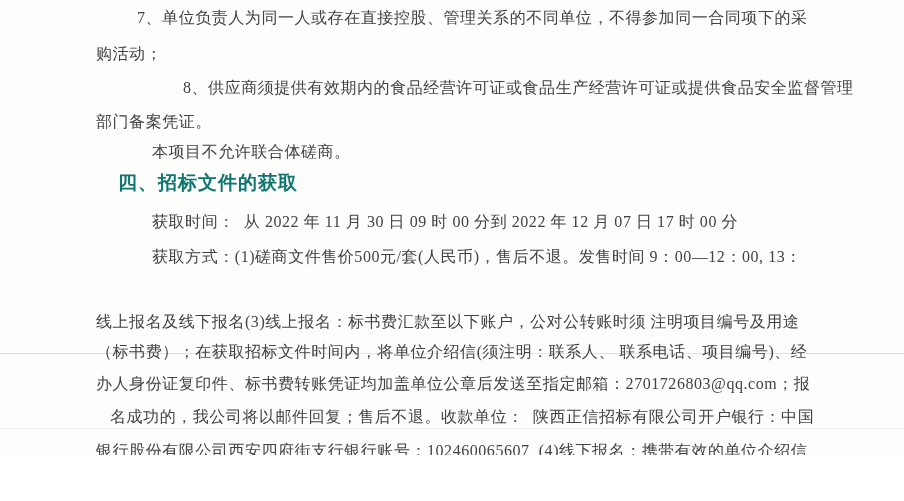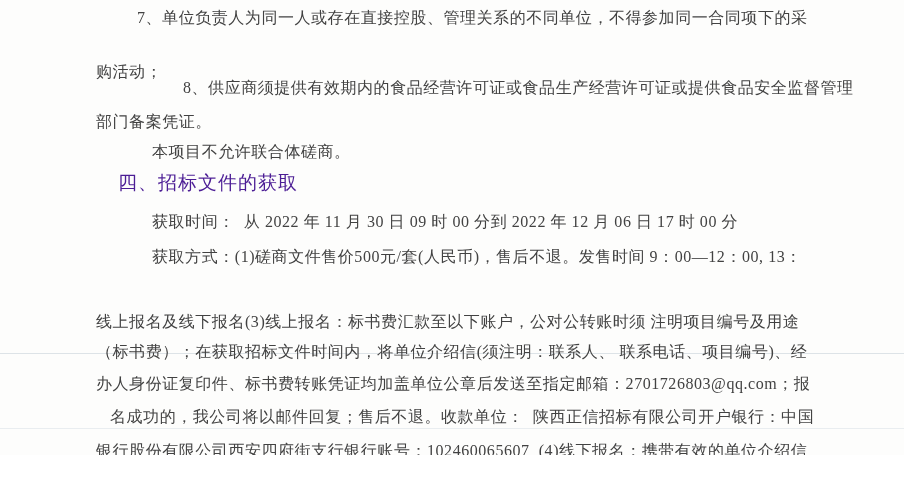--- a/index.html
+++ b/index.html
@@ -30,42 +30,42 @@
   
   .ind-list { left: 137px; }   
   .ind      { left: 152px; }   
 
   .heading {
     position: absolute;
     left: 118px;
     height: 26px;
     line-height: 26px;
     font-size: 19px;
-    font-weight: normal;
+    font-weight: bold;
     letter-spacing: 1px;
-    color: #4c1d95;
+    color: #0f766e;
     font-family: "Liberation Sans", "DejaVu Sans", sans-serif;
     white-space: pre;
     z-index: 2;
   }
 
   
   .artifact-line {
     position: absolute;
     left: 0;
     width: 904px;
     height: 1px;
     z-index: 1;
   }
   .a1 { top: 353px; background: #dde3e7; }
   .a2 { top: 428px; background: #e9edf0; }
 
   
   .l0  { top: 7px; }
-  .l1  { top: 61px; }
+  .l1  { top: 43px; }
   .l2  { top: 77px; margin-left: 46px; }
   .l3  { top: 111px; }
   .l4  { top: 141px; }
   .hd  { top: 170px; }
   .l5  { top: 211px; }
   .l6  { top: 246px; }
   .l7  { top: 280px; }
   .l8  { top: 311px; }
   .l9  { top: 341px; }
   .l10 { top: 373px; }
@@ -82,21 +82,21 @@
   <div class="artifact-line a2"></div>
 
   <div class="line l0 ind-list">7、单位负责人为同一人或存在直接控股、管理关系的不同单位，不得参加同一合同项下的采</div>
   <div class="line l1">购活动；</div>
   <div class="line l2 ind-list">8、供应商须提供有效期内的食品经营许可证或食品生产经营许可证或提供食品安全监督管理</div>
   <div class="line l3">部门备案凭证。</div>
   <div class="line l4 ind">本项目不允许联合体磋商。</div>
 
   <div class="heading hd">四、招标文件的获取</div>
 
-  <div class="line l5 ind">获取时间：  从 2022 年 11 月 30 日 09 时 00 分到 2022 年 12 月 06 日 17 时 00 分</div>
+  <div class="line l5 ind">获取时间：  从 2022 年 11 月 30 日 09 时 00 分到 2022 年 12 月 07 日 17 时 00 分</div>
   <div class="line l6 ind">获取方式：(1)磋商文件售价500元/套(人民币)，售后不退。发售时间 9：00—12：00, 13：</div>
   <div class="line l8">线上报名及线下报名(3)线上报名：标书费汇款至以下账户，公对公转账时须 注明项目编号及用途</div>
   <div class="line l9">（标书费）；在获取招标文件时间内，将单位介绍信(须注明：联系人、 联系电话、项目编号)、经</div>
   <div class="line l10">办人身份证复印件、标书费转账凭证均加盖单位公章后发送至指定邮箱：2701726803@qq.com；报</div>
   <div class="line l11">名成功的，我公司将以邮件回复；售后不退。收款单位：  陕西正信招标有限公司开户银行：中国</div>
   <div class="line l12">银行股份有限公司西安四府街支行银行账号：102460065607  (4)线下报名：携带有效的单位介绍信</div>
 
 </div>
 
 </body></html>

